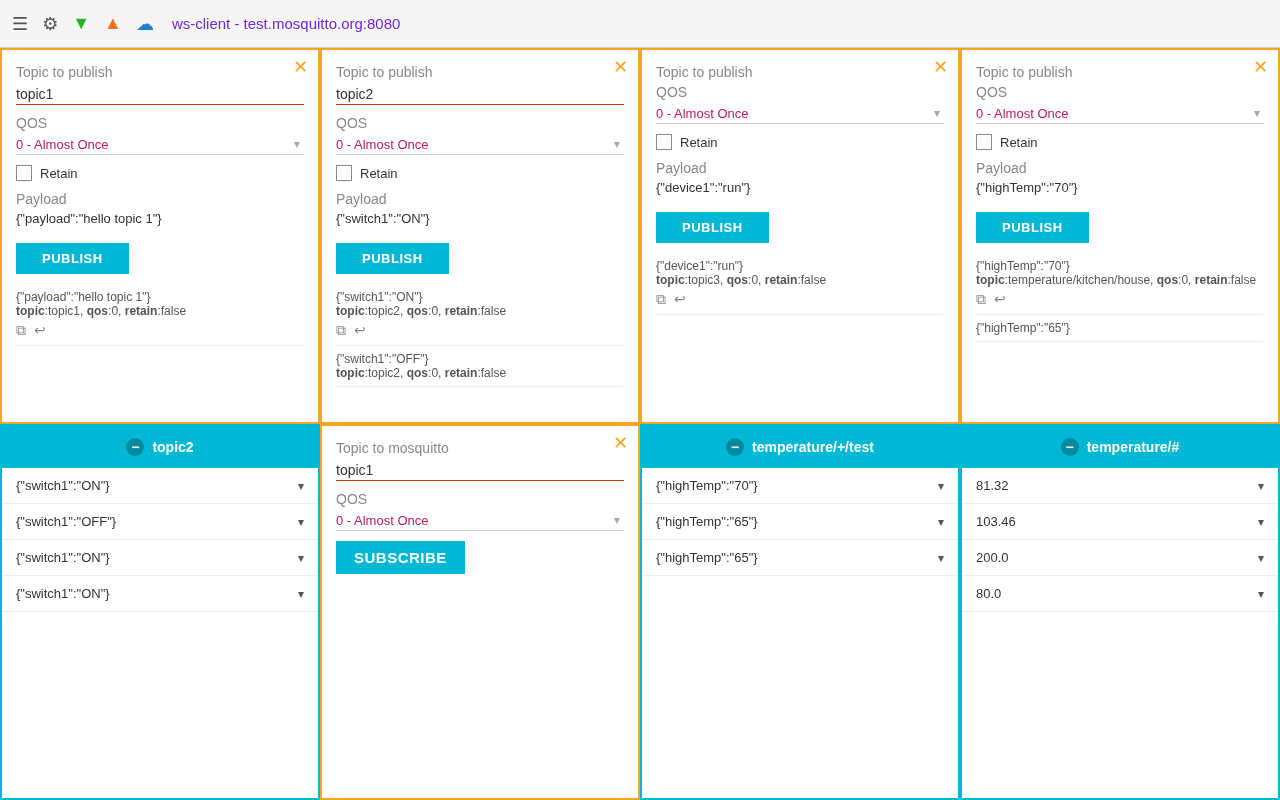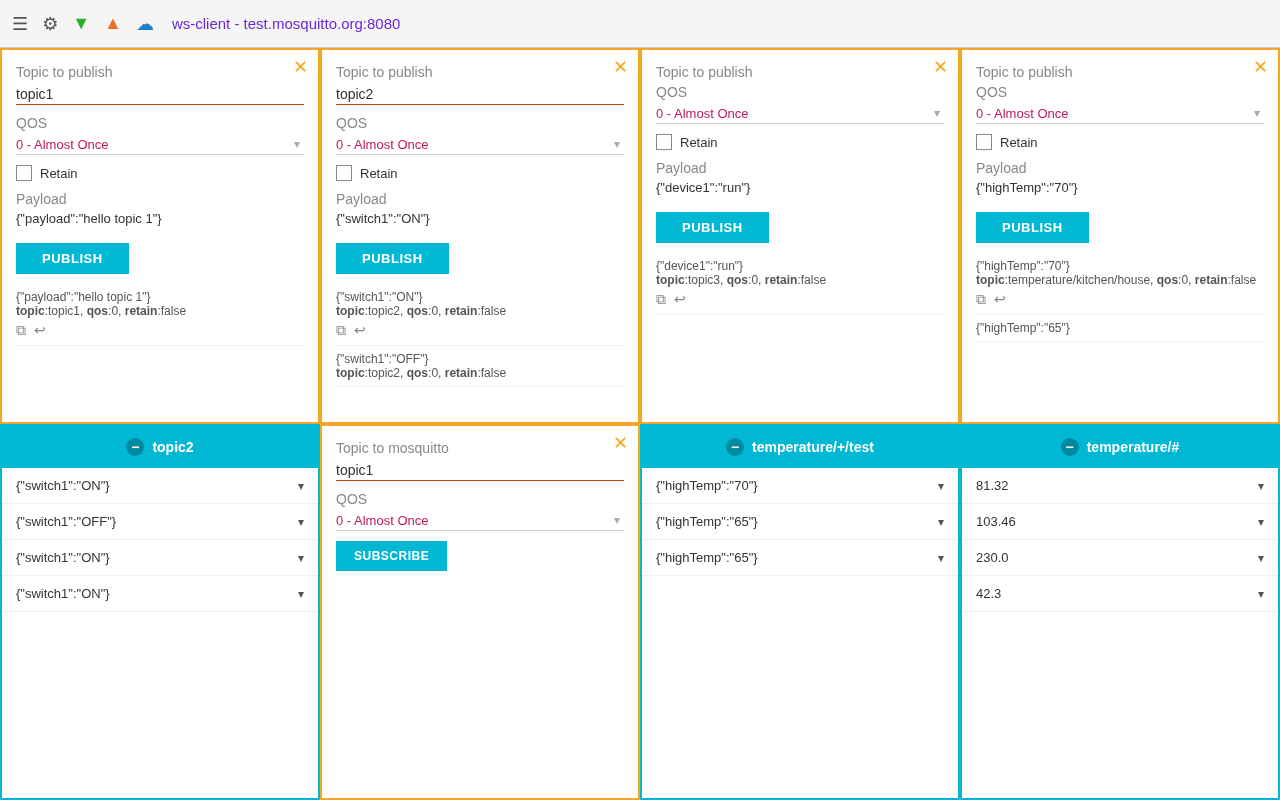--- a/index.html
+++ b/index.html
@@ -143,21 +143,21 @@
       letter-spacing: 0.5px;
       margin-bottom: 10px;
       align-self: flex-start;
     }
 
     .subscribe-btn {
       background: #00b8d4;
       color: #fff;
       border: none;
       padding: 8px 18px;
-      font-size: 12px;
+      font-size: 15px;
       font-weight: bold;
       cursor: pointer;
       letter-spacing: 0.5px;
       align-self: flex-start;
     }
 
     .history-item {
       font-size: 12px;
       color: #555;
       padding: 6px 0;
@@ -451,22 +451,22 @@
     </div>
     <div class="list-item-row">
       <span>81.32</span>
       <span class="chevron">▾</span>
     </div>
     <div class="list-item-row">
       <span>103.46</span>
       <span class="chevron">▾</span>
     </div>
     <div class="list-item-row">
-      <span>230.0</span>
-      <span class="chevron">▾</span>
-    </div>
-    <div class="list-item-row">
-      <span>42.3</span>
+      <span>200.0</span>
+      <span class="chevron">▾</span>
+    </div>
+    <div class="list-item-row">
+      <span>80.0</span>
       <span class="chevron">▾</span>
     </div>
   </div>
 
 </div>
 
 </body></html>

